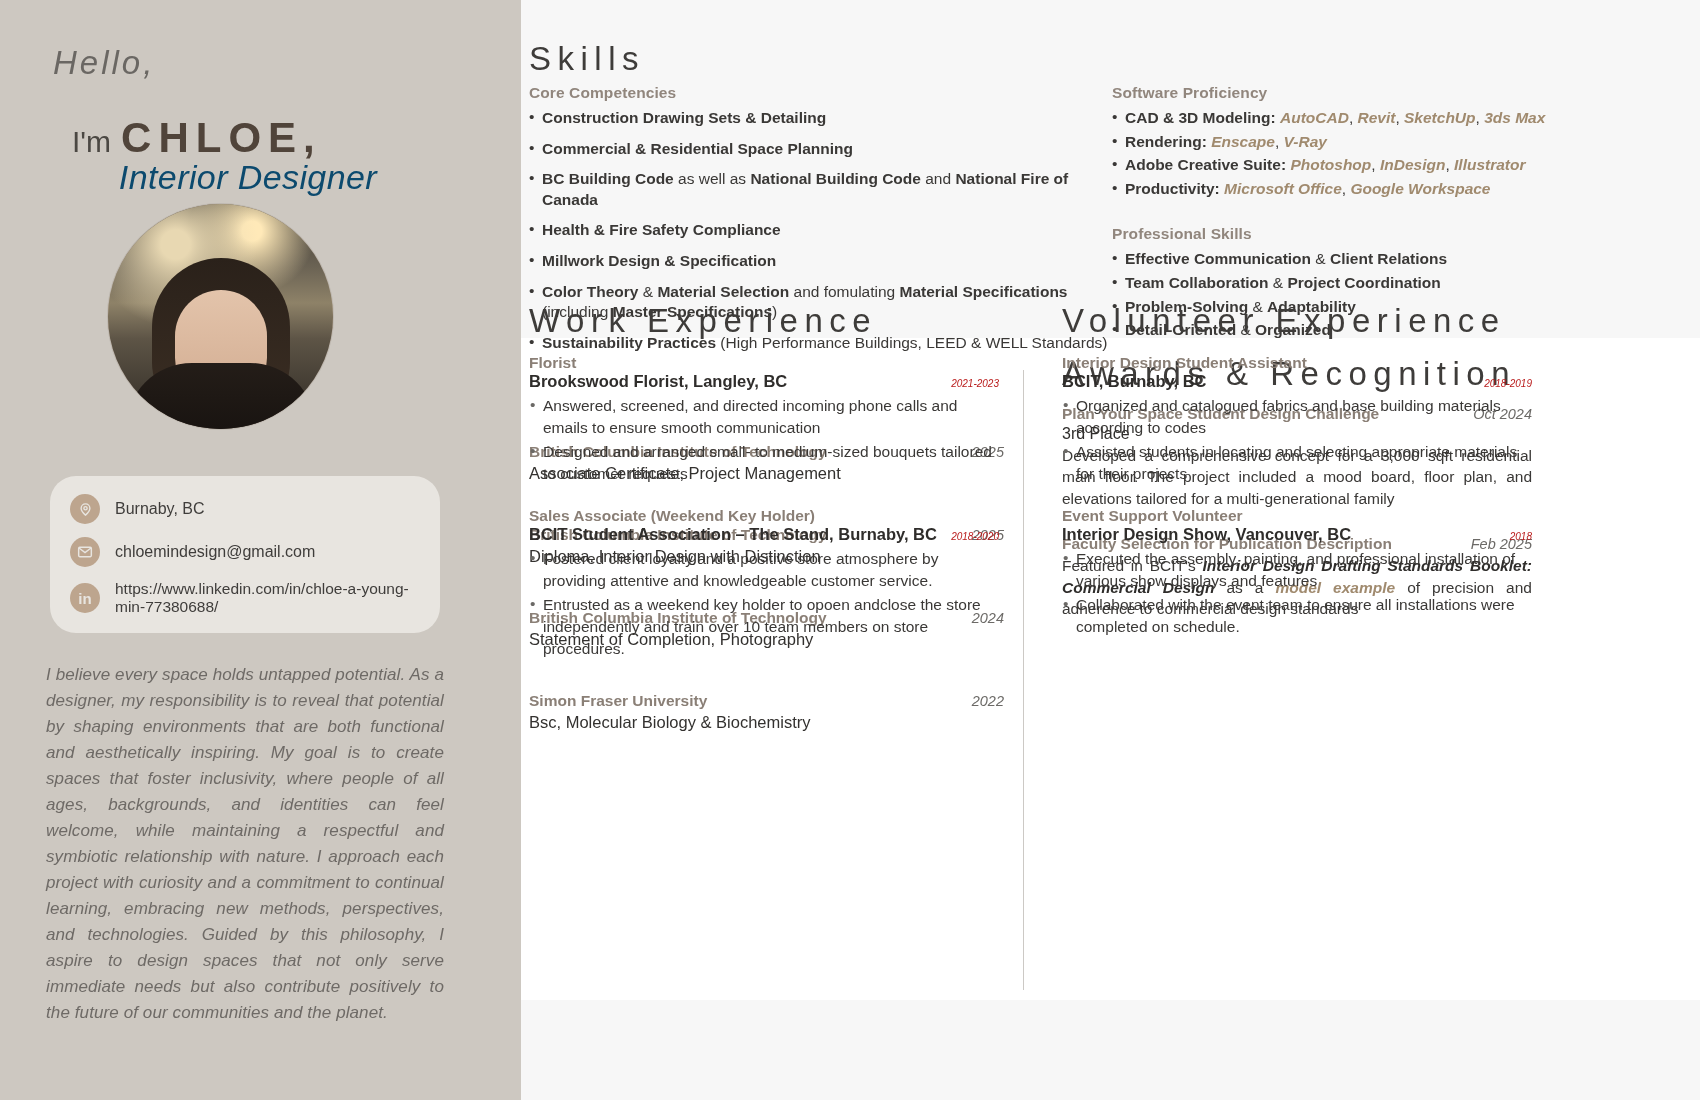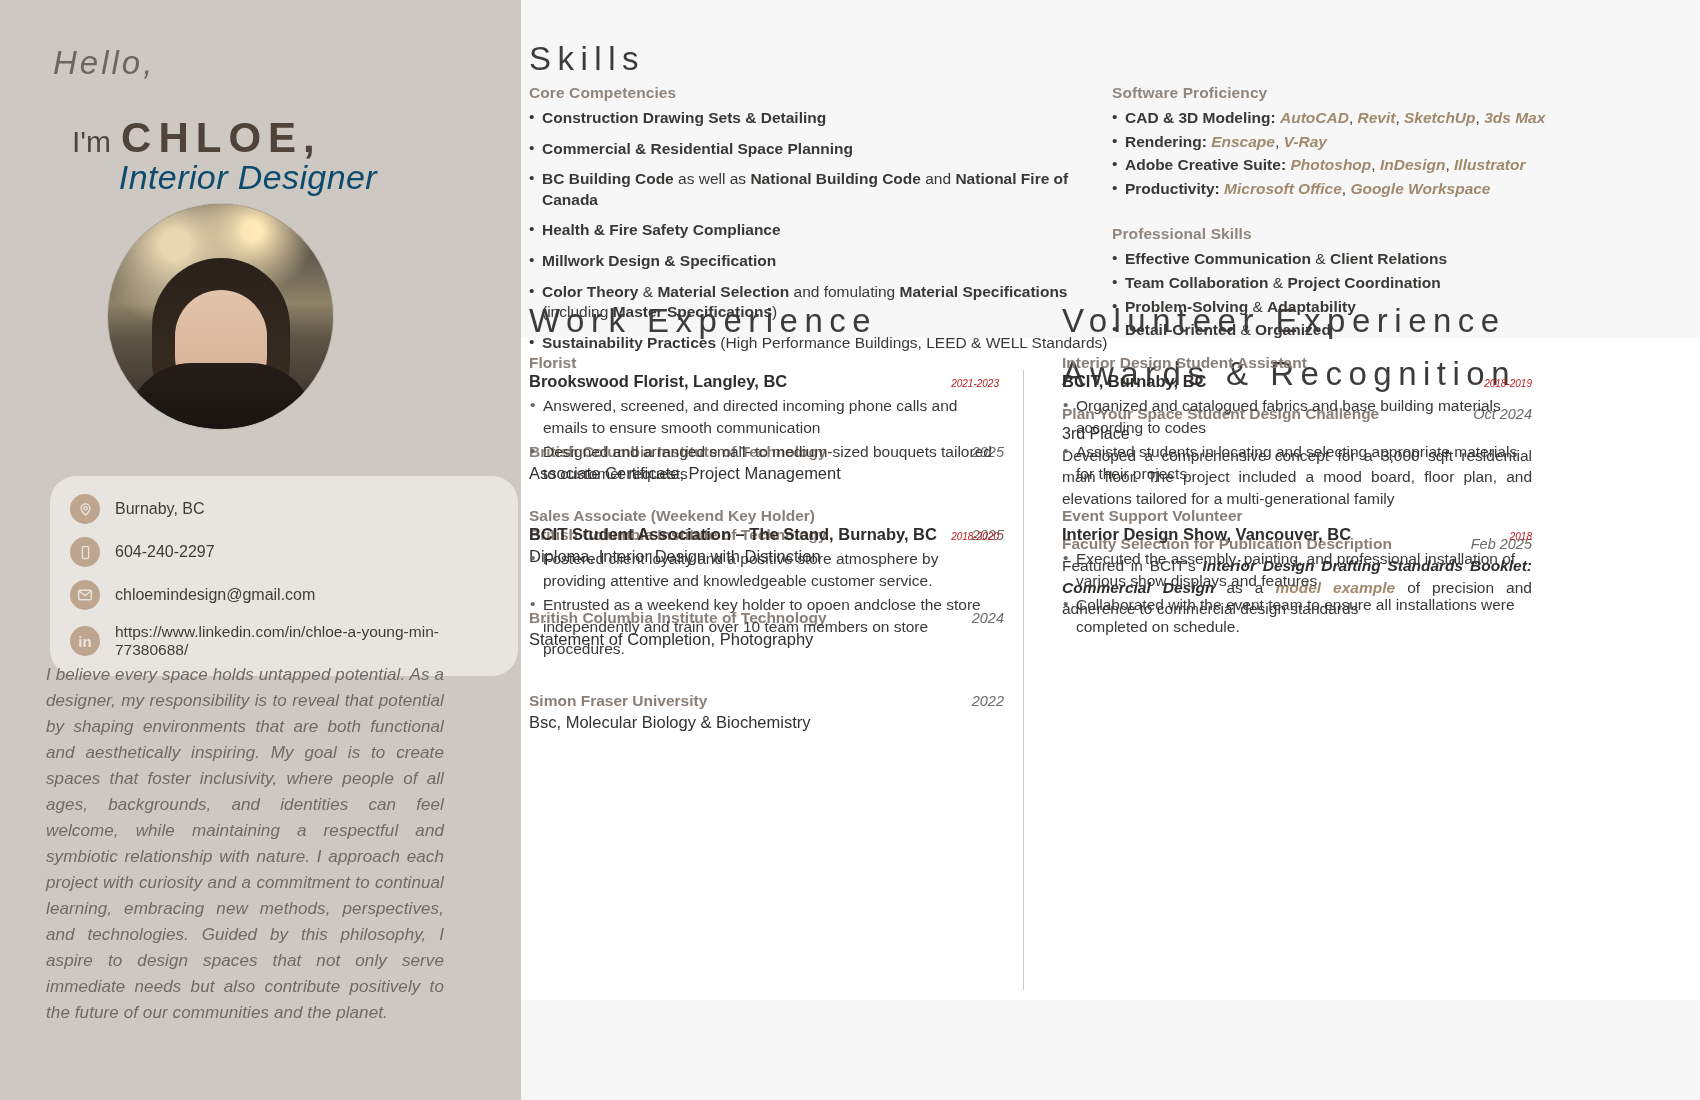--- a/index.html
+++ b/index.html
@@ -69,21 +69,21 @@
   .avatar-body {
     position: absolute; left: 50%; bottom: 0;
     width: 190px; height: 66px; margin-left: -95px;
     border-radius: 80px 80px 0 0;
     background: linear-gradient(#241d18, #191411);
   }
 
   
   .contact-card {
     position: absolute; left: 50px; top: 476px;
-    width: 468px; min-height: 148px;
+    width: 390px; min-height: 148px;
     background: #e8e5e0; border-radius: 26px;
     padding: 18px 20px 16px 20px;
   }
   .contact-row { display: flex; align-items: center; margin-bottom: 13px; }
   .contact-row:last-child { margin-bottom: 0; }
   .cicon {
     flex: 0 0 auto; width: 30px; height: 30px; border-radius: 50%;
     background: #bda58e; color: #e8e5e0;
     display: flex; align-items: center; justify-content: center;
     margin-right: 15px;
@@ -209,28 +209,20 @@
 
     <div class="contact-card">
       <div class="contact-row">
         <span class="cicon">
           <svg width="15" height="15" viewBox="0 0 24 24" fill="none" stroke="#e8e5e0" stroke-width="2.2">
             <path d="M12 21s7-6.1 7-11a7 7 0 1 0-14 0c0 4.9 7 11 7 11z"></path>
               <circle cx="12" cy="10" r="2.6"></circle>
           </svg>
         </span>
         <span class="ctext">Burnaby, BC</span>
-      </div>
-      <div class="contact-row">
-        <span class="cicon">
-          <svg width="15" height="15" viewBox="0 0 24 24" fill="none" stroke="#e8e5e0" stroke-width="2.2">
-            <rect x="7" y="2.5" width="10" height="19" rx="2"></rect>
-          </svg>
-        </span>
-        <span class="ctext">604-240-2297</span>
       </div>
       <div class="contact-row">
         <span class="cicon">
           <svg width="16" height="16" viewBox="0 0 24 24" fill="none" stroke="#e8e5e0" stroke-width="2.2">
             <rect x="2.5" y="5" width="19" height="14" rx="1.6"></rect>
               <path d="M3 6l9 7 9-7"></path>
           </svg>
         </span>
         <span class="ctext">chloemindesign@gmail.com</span>
       </div>

